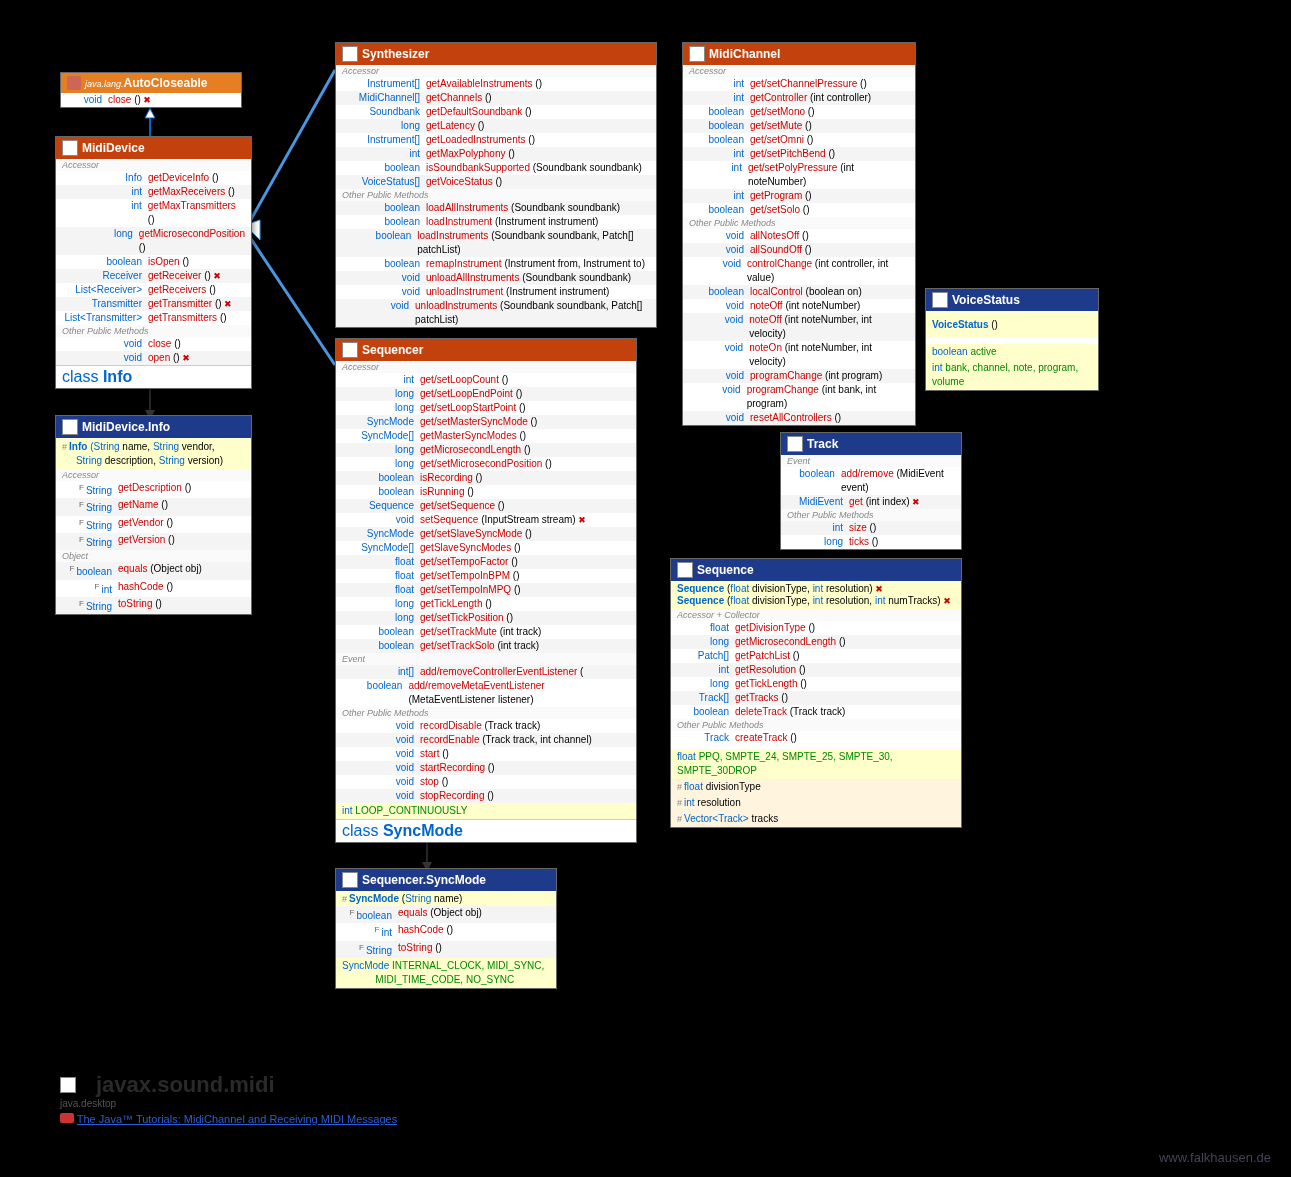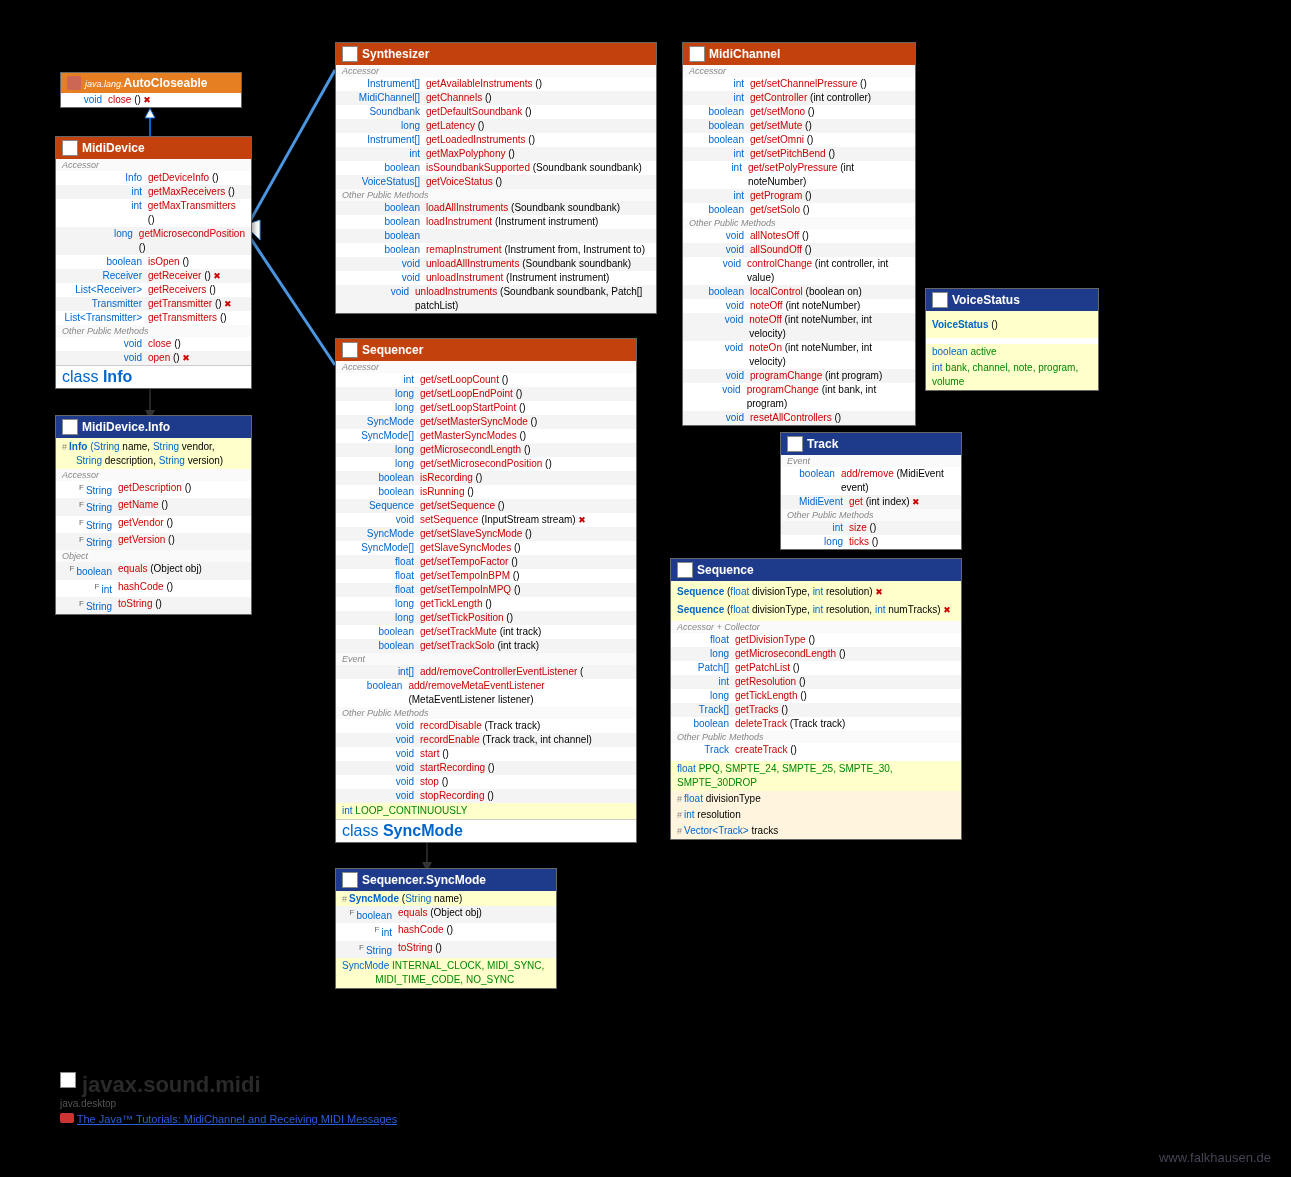--- a/index.html
+++ b/index.html
@@ -196,20 +196,21 @@
       <div class="row">
         <span class="rt" style="width: 78px;">boolean</span>
         <span><span class="mn">loadAllInstruments</span> <span class="par">(Soundbank soundbank)</span></span>
       </div>
       <div class="row">
         <span class="rt" style="width: 78px;">boolean</span>
         <span><span class="mn">loadInstrument</span> <span class="par">(Instrument instrument)</span></span>
       </div>
       <div class="row">
         <span class="rt" style="width: 78px;">boolean</span>
+        <span><span class="mn">loadInstruments</span> <span class="par">(Soundbank soundbank, Patch[] patchList)</span></span>
       </div>
       <div class="row">
         <span class="rt" style="width: 78px;">boolean</span>
         <span><span class="mn">remapInstrument</span> <span class="par">(Instrument from, Instrument to)</span></span>
       </div>
       <div class="row">
         <span class="rt" style="width: 78px;">void</span>
         <span><span class="mn">unloadAllInstruments</span> <span class="par">(Soundbank soundbank)</span></span>
       </div>
       <div class="row">
@@ -495,21 +496,21 @@
         <span><span class="mn">ticks</span> <span class="par">()</span></span>
       </div>
     </div>
 </div>
 
 <div class="box" style="left:670px;top:558px;width:290px">
  <div class="hdr hdr-navy">
       <span class="ic"></span>
       <span>Sequence</span>
     </div>
- <div style="background:#ffffcc;padding:2px 6px;line-height:17px">
+ <div style="background:#ffffcc;padding:2px 6px;line-height:12px">
   <span class="pre">Sequence</span> (<span style="color:#06c">float</span> divisionType, <span style="color:#06c">int</span> resolution)<span class="ex"> ✖</span><br>
   <span class="pre">Sequence</span> (<span style="color:#06c">float</span> divisionType, <span style="color:#06c">int</span> resolution, <span style="color:#06c">int</span> numTracks)<span class="ex"> ✖</span>
  </div>
  <div id="sq-body">
       <div class="sech">Accessor + Collector</div>
       <div class="row">
         <span class="rt" style="width: 52px;">float</span>
         <span><span class="mn">getDivisionType</span> <span class="par">()</span></span>
       </div>
       <div class="row">
@@ -543,20 +544,20 @@
       </div>
     </div>
  <div style="height:4px"></div>
  <div class="stat"><span style="color:#06c">float</span> <span class="grn">PPQ, SMPTE_24, SMPTE_25, SMPTE_30, SMPTE_30DROP</span></div>
  <div class="stat" style="background:#fff4dd"><span class="hash">#</span><span style="color:#06c">float</span> divisionType</div>
  <div class="stat" style="background:#fff4dd"><span class="hash">#</span><span style="color:#06c">int</span> resolution</div>
  <div class="stat" style="background:#fff4dd"><span class="hash">#</span><span style="color:#06c">Vector&lt;Track&gt;</span> tracks</div>
 </div>
 
 <div class="footer">
- <div style="display:flex;align-items:flex-start;gap:6px">
+ <div style="display:flex;align-items:center;gap:20px">
       <span class="ic"></span>
       <span class="ptitle">javax.sound.midi</span>
     </div>
  <div class="psub">java.desktop</div>
  <div style="margin-top:4px"><span style="display:inline-block;width:14px;height:10px;background:#c33;border-radius:2px"></span> <a class="plink">The Java™ Tutorials: MidiChannel and Receiving MIDI Messages</a></div>
 </div>
 <div class="cred">www.falkhausen.de</div>
 
 </body></html>

